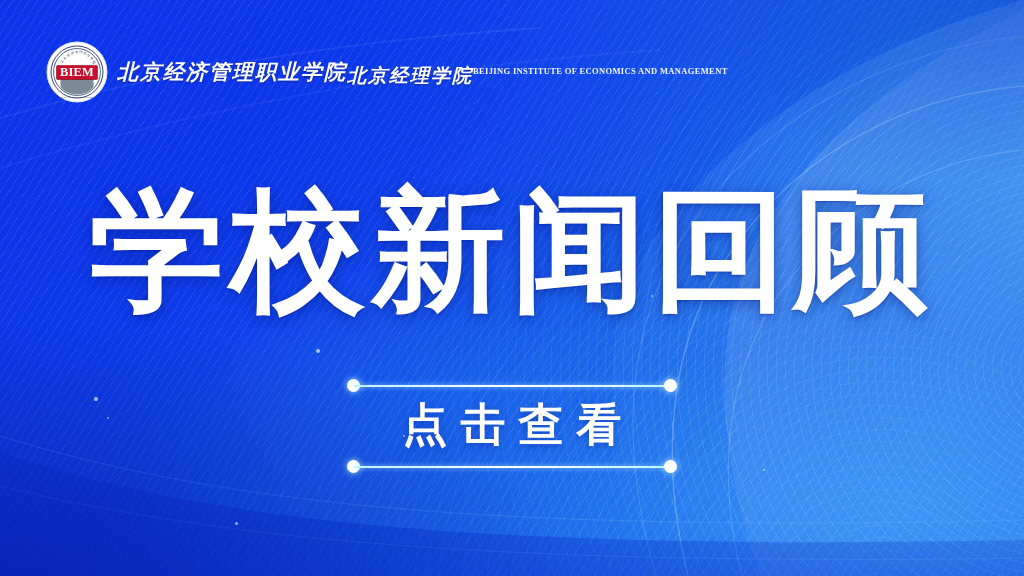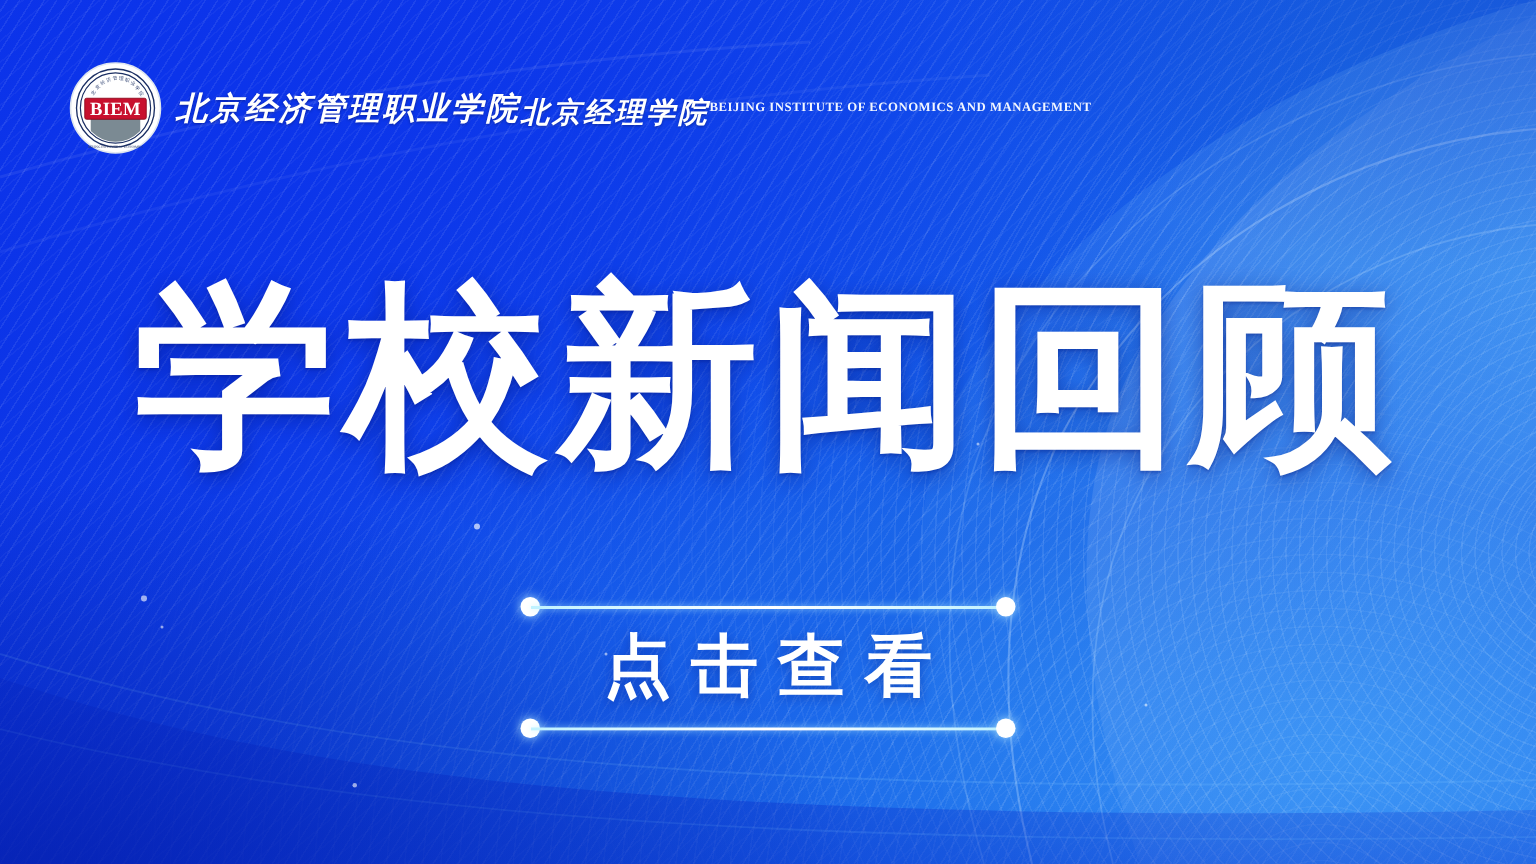--- a/index.html
+++ b/index.html
@@ -151,21 +151,21 @@
     text-shadow:
       0 3px 14px rgba(2,20,120,.42),
       0 1px 2px rgba(2,20,120,.30);
     transform: scaleX(1.02);
   }
 
   
   #cta {
     position: absolute;
     left: 50%;
-    top: 398px;
+    top: 379px;
     transform: translateX(-50%);
     width: 330px;
   }
   .cta-rule {
     position: relative;
     height: 14px;
   }
   .cta-rule .bar {
     position: absolute;
     left: 7px; right: 7px;

